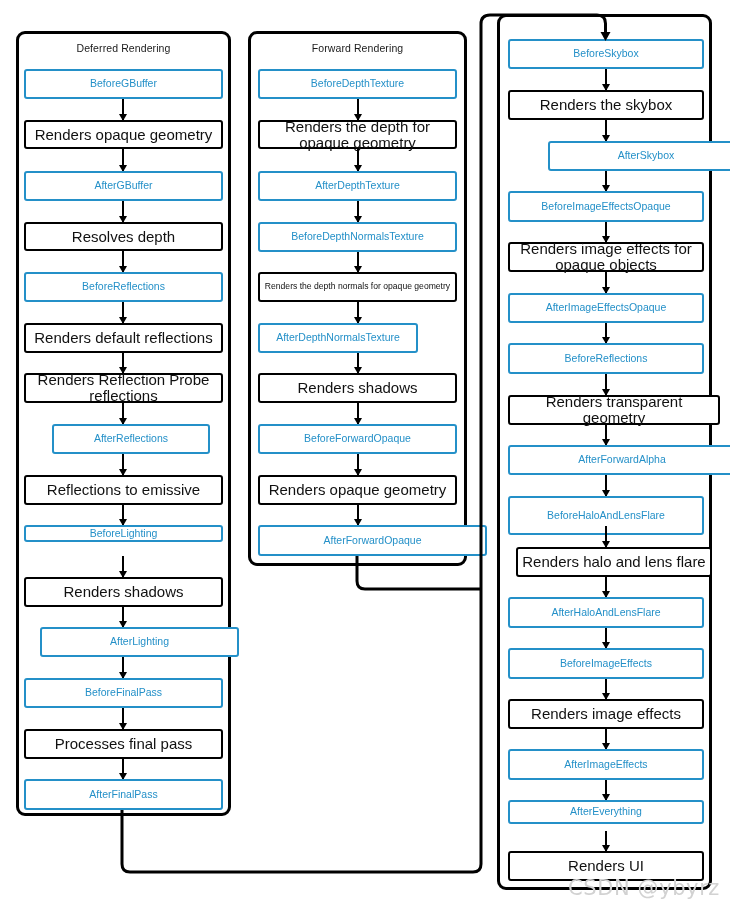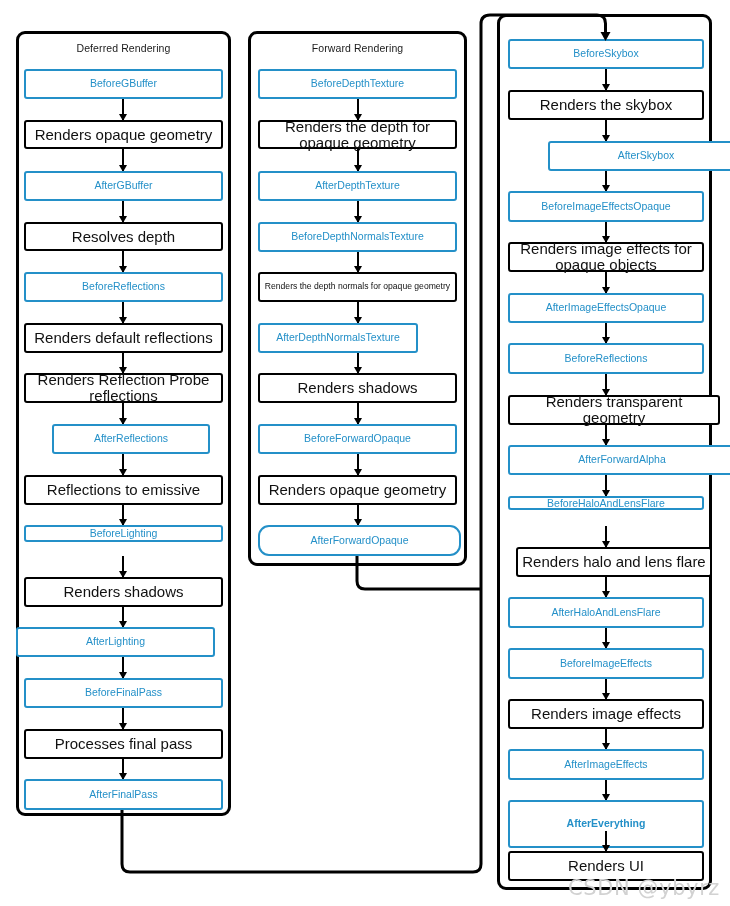--- a/index.html
+++ b/index.html
@@ -131,21 +131,21 @@
 
   <div class="node act" style="left:24px; top:475px; width:199px; height:30px;">Reflections to emissive</div>
   <div class="arrow" style="left:122px; top:505px; height:20px;"></div>
 
   <div class="node evt" style="left:24px; top:525px; width:199px; height:17px;">BeforeLighting</div>
   <div class="arrow" style="left:122px; top:556px; height:21px;"></div>
 
   <div class="node act" style="left:24px; top:577px; width:199px; height:30px;">Renders shadows</div>
   <div class="arrow" style="left:122px; top:607px; height:20px;"></div>
 
-  <div class="node evt" style="left:16px; top:627px; width:199px; height:30px;">AfterLighting</div>
+  <div class="node evt" style="left:40px; top:627px; width:199px; height:30px;">AfterLighting</div>
   <div class="arrow" style="left:122px; top:657px; height:21px;"></div>
 
   <div class="node evt" style="left:24px; top:678px; width:199px; height:30px;">BeforeFinalPass</div>
   <div class="arrow" style="left:122px; top:708px; height:21px;"></div>
 
   <div class="node act" style="left:24px; top:729px; width:199px; height:30px;">Processes final pass</div>
   <div class="arrow" style="left:122px; top:759px; height:20px;"></div>
 
   <div class="node evt" style="left:24px; top:779px; width:199px; height:31px;">AfterFinalPass</div>
 
@@ -173,21 +173,21 @@
 
   <div class="node act" style="left:258px; top:373px; width:199px; height:30px;">Renders shadows</div>
   <div class="arrow" style="left:357px; top:403px; height:21px;"></div>
 
   <div class="node evt" style="left:258px; top:424px; width:199px; height:30px;">BeforeForwardOpaque</div>
   <div class="arrow" style="left:357px; top:454px; height:21px;"></div>
 
   <div class="node act" style="left:258px; top:475px; width:199px; height:30px;">Renders opaque geometry</div>
   <div class="arrow" style="left:357px; top:505px; height:20px;"></div>
 
-  <div class="node evt" style="left:258px; top:525px; width:203px; height:31px;border-radius:11px;">AfterForwardOpaque</div>
+  <div class="node evt" style="left:258px; top:525px; width:229px; height:31px;">AfterForwardOpaque</div>
 
   <div class="group" style="left:497px; top:14px; width:215px; height:876px;">
   </div>
 
   <div class="node evt" style="left:508px; top:39px; width:196px; height:30px;">BeforeSkybox</div>
   <div class="arrow" style="left:605px; top:69px; height:21px;"></div>
 
   <div class="node act" style="left:508px; top:90px; width:196px; height:30px;">Renders the skybox</div>
   <div class="arrow" style="left:605px; top:120px; height:21px;"></div>
 
@@ -205,39 +205,39 @@
 
   <div class="node evt" style="left:508px; top:343px; width:196px; height:31px;">BeforeReflections</div>
   <div class="arrow" style="left:605px; top:374px; height:21px;"></div>
 
   <div class="node act" style="left:508px; top:395px; width:212px; height:30px;">Renders transparent geometry</div>
   <div class="arrow" style="left:605px; top:425px; height:20px;"></div>
 
   <div class="node evt" style="left:508px; top:445px; width:228px; height:30px;">AfterForwardAlpha</div>
   <div class="arrow" style="left:605px; top:475px; height:21px;"></div>
 
-  <div class="node evt" style="left:508px; top:496px; width:196px; height:14px;text-align:right;">BeforeHaloAndLensFlare</div>
+  <div class="node evt" style="left:508px; top:496px; width:196px; height:39px;text-align:right;">BeforeHaloAndLensFlare</div>
   <div class="arrow" style="left:605px; top:526px; height:21px;"></div>
 
   <div class="node act" style="left:516px; top:547px; width:196px; height:30px;">Renders halo and lens flare</div>
   <div class="arrow" style="left:605px; top:577px; height:20px;"></div>
 
   <div class="node evt" style="left:508px; top:597px; width:196px; height:31px;">AfterHaloAndLensFlare</div>
   <div class="arrow" style="left:605px; top:628px; height:20px;"></div>
 
   <div class="node evt" style="left:508px; top:648px; width:196px; height:31px;">BeforeImageEffects</div>
   <div class="arrow" style="left:605px; top:679px; height:20px;"></div>
 
   <div class="node act" style="left:508px; top:699px; width:196px; height:30px;">Renders image effects</div>
   <div class="arrow" style="left:605px; top:729px; height:20px;"></div>
 
   <div class="node evt" style="left:508px; top:749px; width:196px; height:31px;">AfterImageEffects</div>
   <div class="arrow" style="left:605px; top:780px; height:20px;"></div>
 
-  <div class="node evt" style="left:508px; top:800px; width:196px; height:48px;font-weight:bold;">AfterEverything</div>
+  <div class="node evt" style="left:508px; top:800px; width:196px; height:24px;">AfterEverything</div>
   <div class="arrow" style="left:605px; top:831px; height:20px;"></div>
 
   <div class="node act" style="left:508px; top:851px; width:196px; height:30px;">Renders UI</div>
 
   <svg class="route" viewBox="0 0 730 906" xmlns="http://www.w3.org/2000/svg">
 
     <path fill="none" stroke="#000000" stroke-width="3" d="M122,810 L122,864 Q122,872 130,872 L473,872 Q481,872 481,864 L481,24 Q481,15 490,15 L597,15"></path>
 
     <path fill="none" stroke="#000000" stroke-width="3" d="M357,556 L357,581 Q357,589 365,589 L481,589"></path>
 

